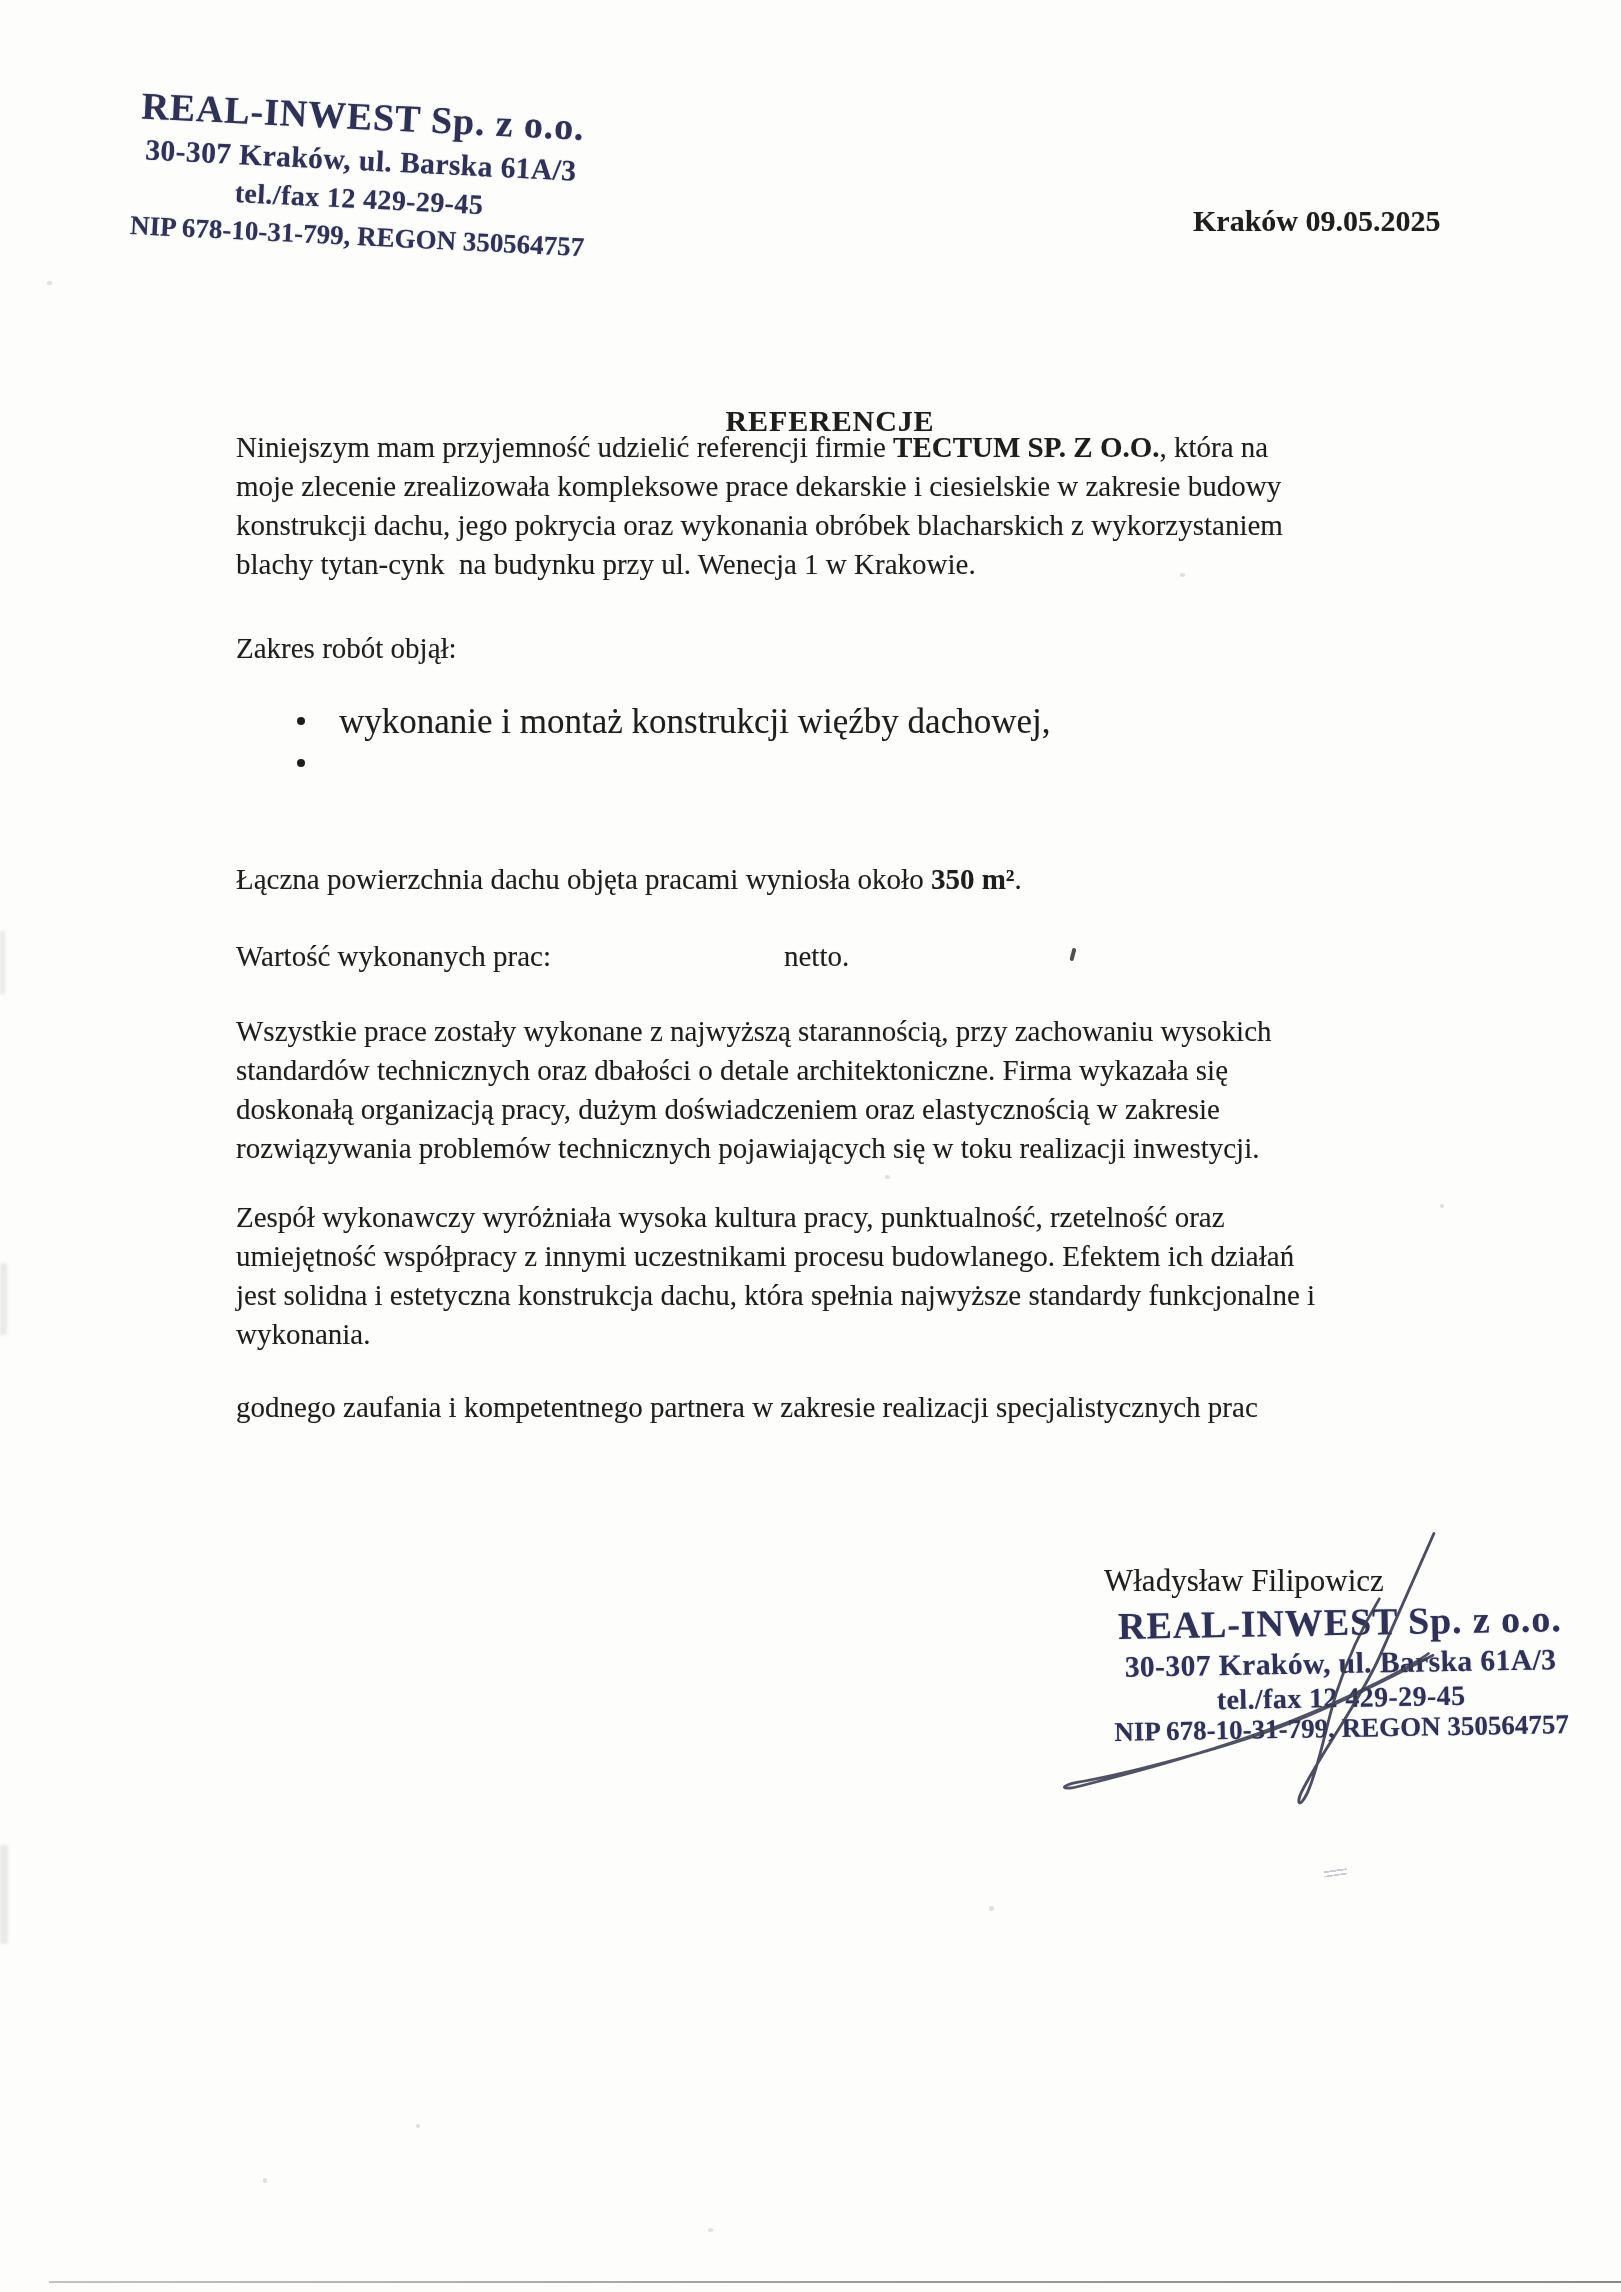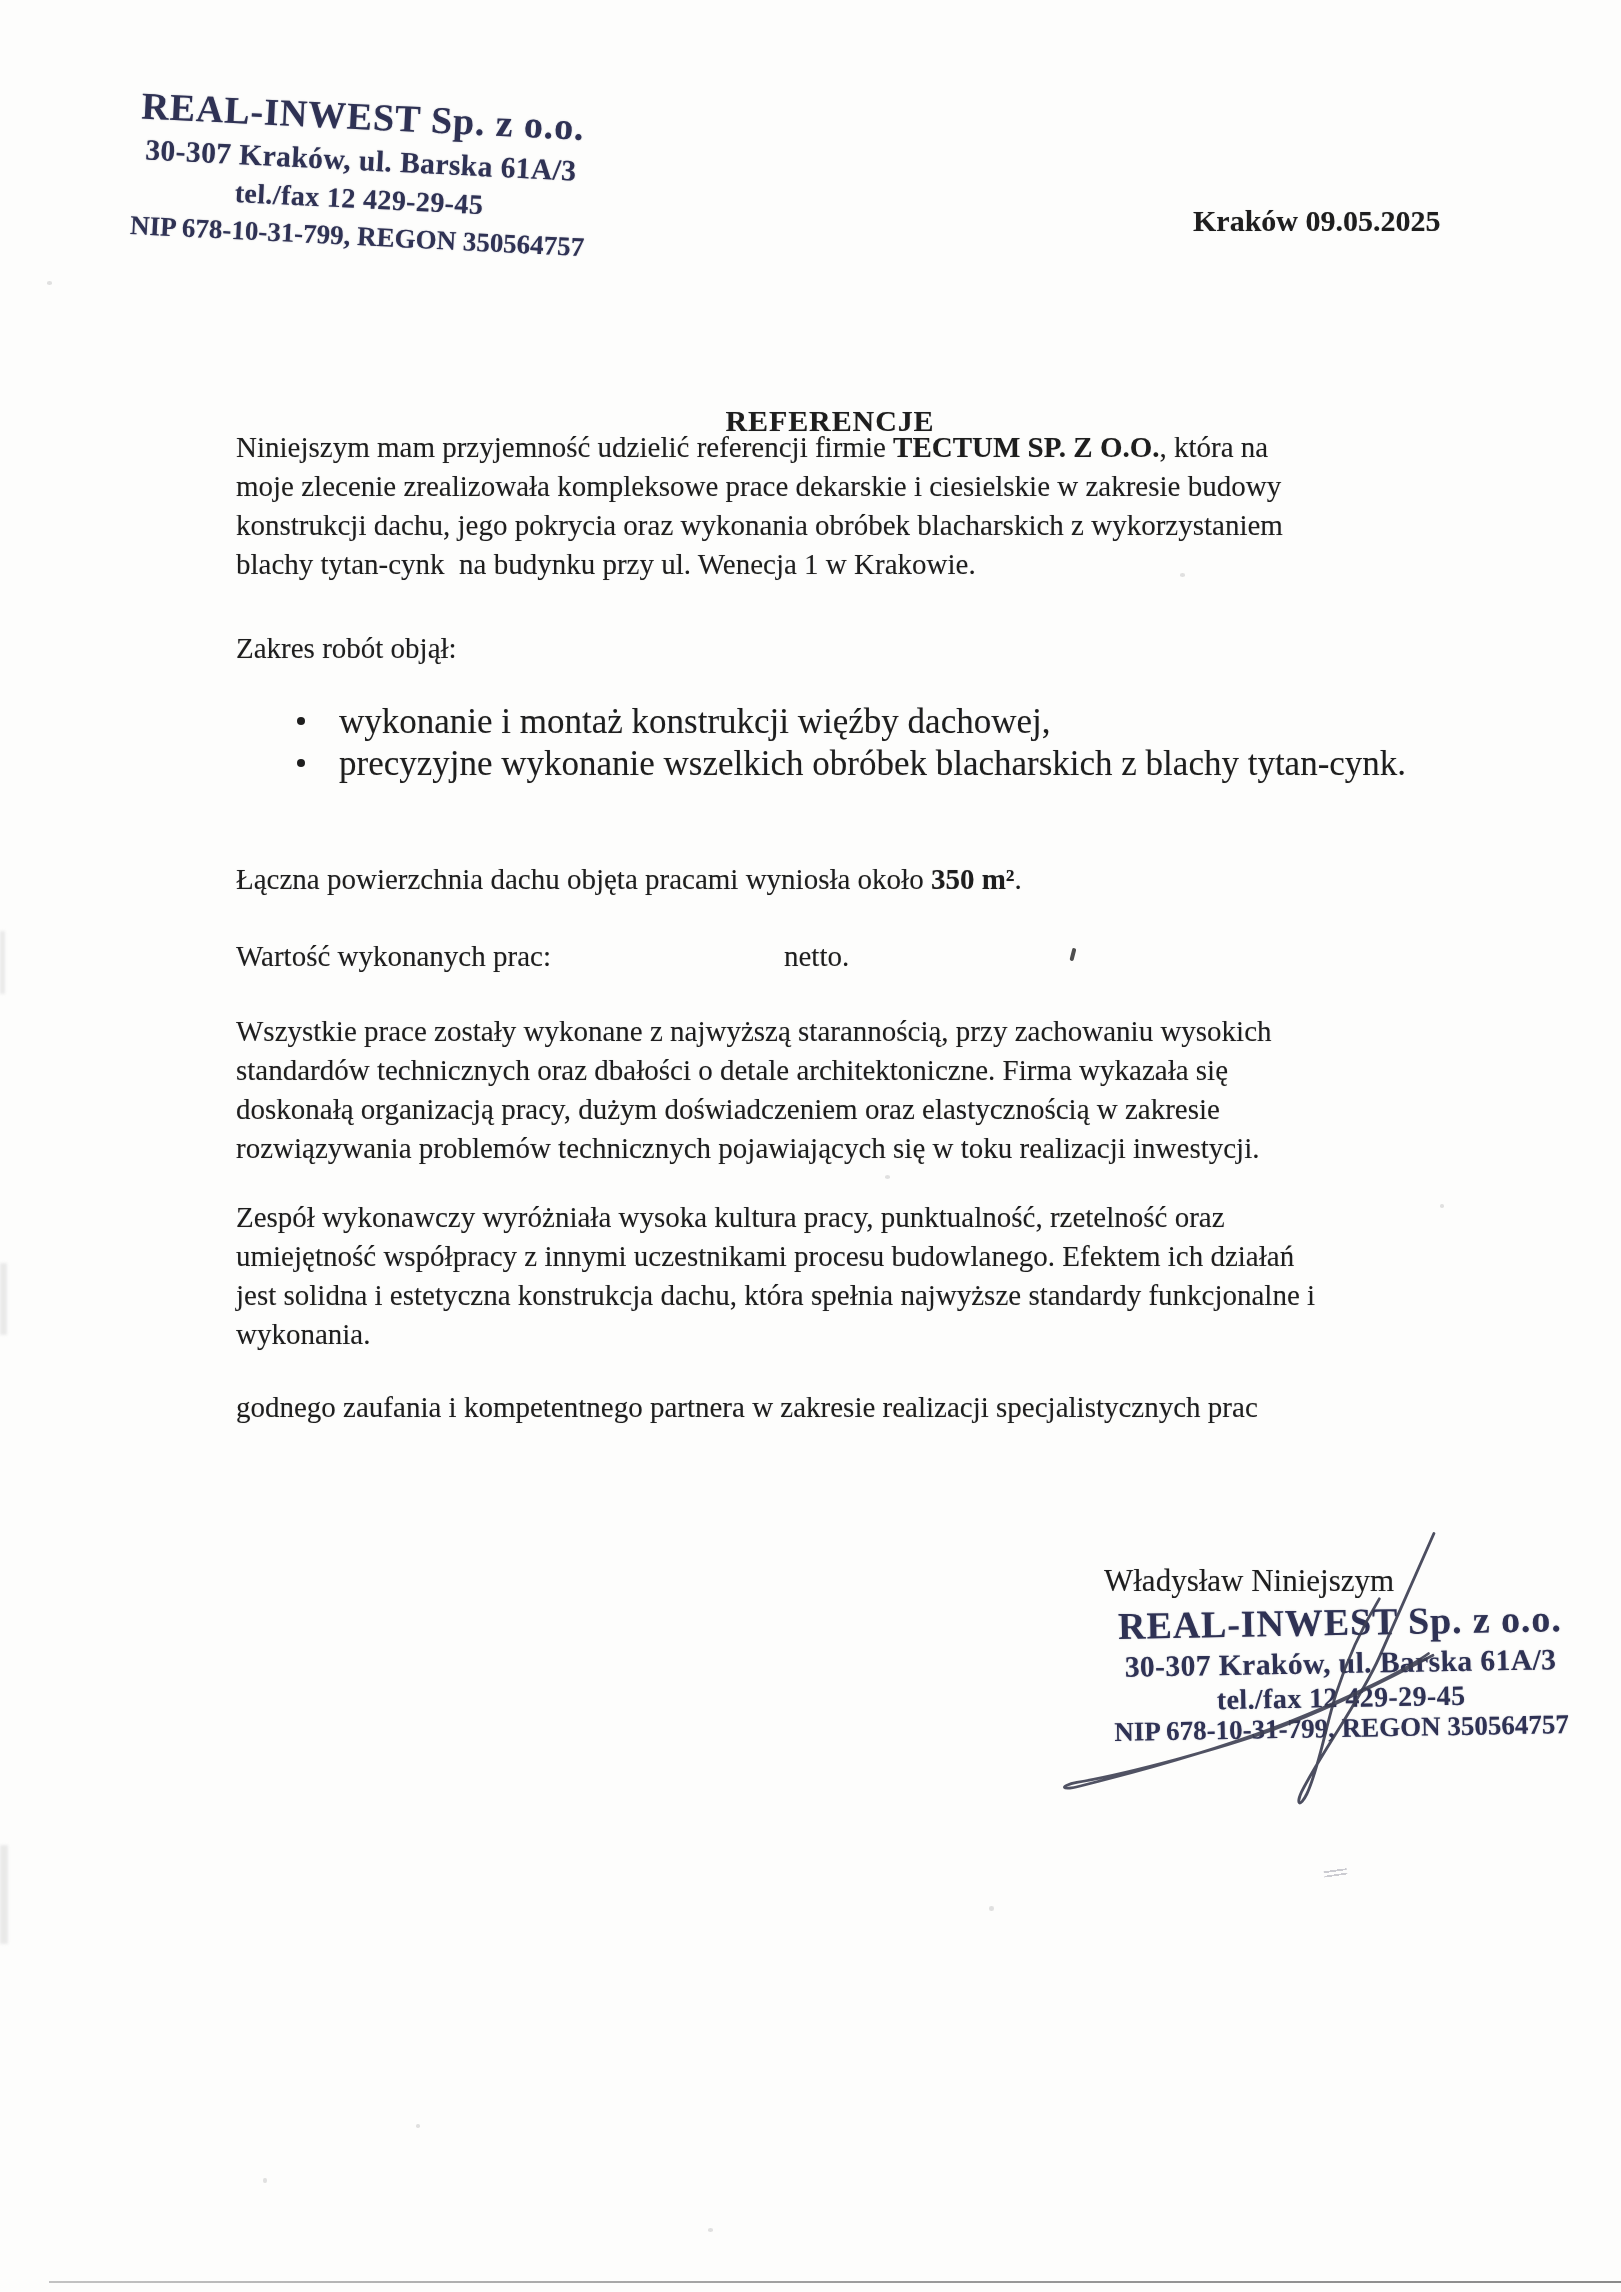--- a/index.html
+++ b/index.html
@@ -113,21 +113,20 @@
 
   <div class="bodytext" style="top:629px">Zakres robót objął:</div>
 
   <div class="bullets">
     <div class="bullet-row">
       <span class="dot"></span>
       <span class="bullet-text">wykonanie i montaż konstrukcji więźby dachowej,</span>
     </div>
     <div class="bullet-row">
       <span class="dot"></span>
-      <span class="bullet-text">precyzyjne wykonanie wszelkich obróbek blacharskich z blachy tytan-cynk.</span>
     </div>
   </div>
 
   <div class="bodytext" style="top:860px">
     <div class="line"><span>Łączna powierzchnia dachu objęta pracami wyniosła około </span><span class="b">350 m²</span><span>.</span></div>
   </div>
 
   <div class="value-row">Wartość wykonanych prac:</div>
   <div class="value-net">netto.</div>
   <div class="tick-mark"></div>
@@ -143,21 +142,21 @@
     <div class="line">Zespół wykonawczy wyróżniała wysoka kultura pracy, punktualność, rzetelność oraz</div>
     <div class="line">umiejętność współpracy z innymi uczestnikami procesu budowlanego. Efektem ich działań</div>
     <div class="line">jest solidna i estetyczna konstrukcja dachu, która spełnia najwyższe standardy funkcjonalne i</div>
     <div class="line">wykonania.</div>
   </div>
 
   <div class="bodytext" style="top:1388px">
     <div class="line">godnego zaufania i kompetentnego partnera w zakresie realizacji specjalistycznych prac</div>
   </div>
 
-  <div class="signatory">Władysław Niniejszym</div>
+  <div class="signatory">Władysław Filipowicz</div>
 
   <div class="stamp stamp-bottom">
     <div class="s1">REAL-INWEST Sp. z o.o.</div>
     <div class="s2">30-307 Kraków, ul. Barska 61A/3</div>
     <div class="s3">tel./fax 12 429-29-45</div>
     <div class="s4">NIP 678-10-31-799, REGON 350564757</div>
   </div>
 
   <svg class="sig-svg" width="502" height="358" viewBox="0 0 560 400">
     <path d="M 481,52 C 468,82 444,136 420,190 C 400,236 352,302 333,341 C 327,354 331,359 339,343 C 352,316 360,268 372,230 C 383,196 400,158 420,125" fill="none" stroke="#3d3f52" stroke-width="3.2" stroke-linecap="round" opacity="0.92"></path>

